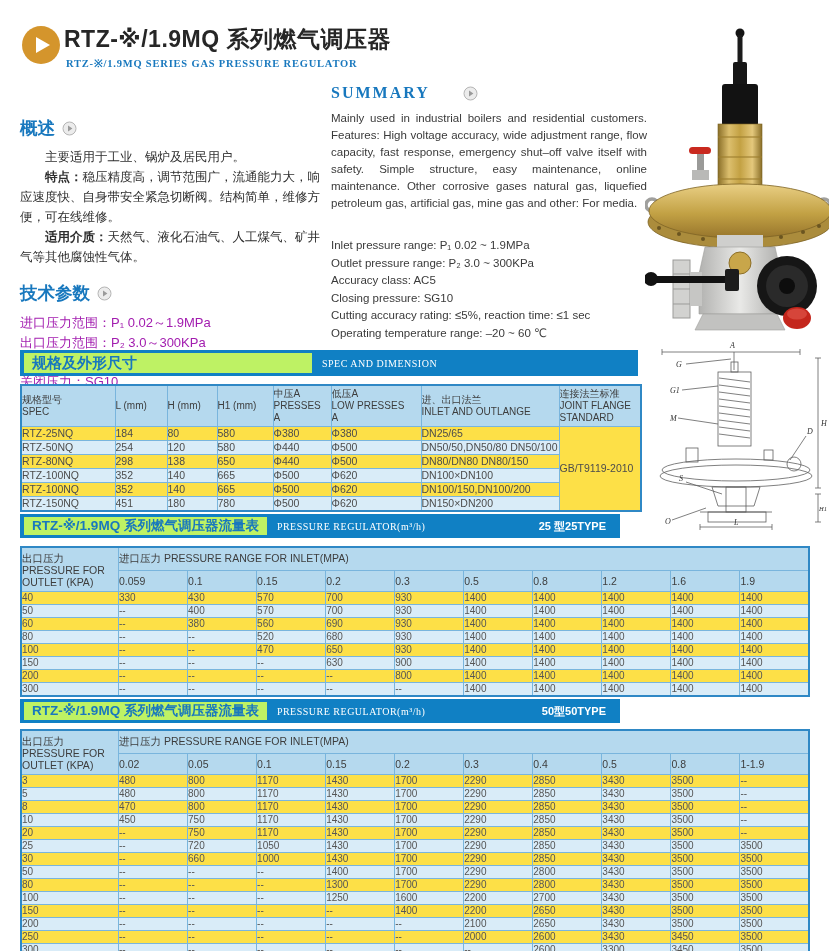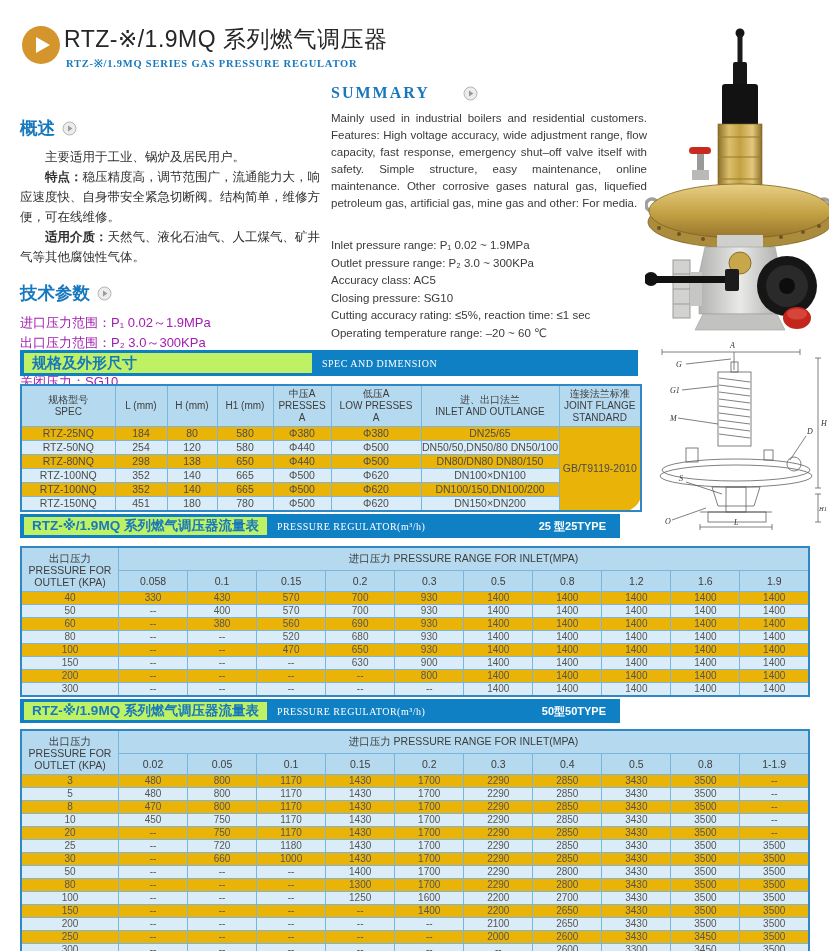--- a/index.html
+++ b/index.html
@@ -1,21 +1,21 @@
 <!DOCTYPE html>
 <html><head>
 <meta charset="utf-8">
 <style>
   html,body{margin:0;padding:0;background:#f2f2f2;}
   .page{position:relative;width:829px;height:951px;background:#fff;overflow:hidden;
         font-family:"Liberation Sans","DejaVu Sans",sans-serif;}
 
   
   .logo{position:absolute;left:22px;top:26px;width:38px;height:38px;}
-  .h-title{position:absolute;left:64px;top:24px;font-size:23px;font-weight:normal;color:#262626;letter-spacing:.5px;}
+  .h-title{position:absolute;left:64px;top:24px;font-size:23px;font-weight:bold;color:#262626;letter-spacing:.5px;}
   .h-sub{position:absolute;left:66px;top:56px;font-size:10.5px;color:#1878be;font-weight:bold;
          font-family:"Liberation Serif","DejaVu Serif",serif;letter-spacing:.8px;text-align:center;}
 
   
   .col-left{position:absolute;left:20px;top:88px;width:303px;margin-top:28px;}
   .col-mid{position:absolute;left:331px;top:84px;width:316px;}
   .sec-head{display:flex;align-items:center;gap:7px;color:#1878be;font-weight:bold;font-size:17.5px;}
   .sec-head.en{font-family:"Liberation Serif","DejaVu Serif",serif;font-size:16px;letter-spacing:2px;}
   .body-zh{margin-top:7px;font-size:12.5px;color:#2e2e2e;line-height:20px;}
   .body-zh p{margin:0;text-indent:2em;}
@@ -32,21 +32,21 @@
               padding:0 8px;height:18px;line-height:18px;font-size:13.5px;}
   .banner .ben{color:#fff;font-size:10px;letter-spacing:.5px;margin-left:10px;white-space:nowrap;
                font-family:"Liberation Serif","DejaVu Serif",serif;}
   .banner .badge{margin-left:auto;margin-right:14px;color:#fff;font-size:11px;white-space:nowrap;font-weight:bold;}
   #dim-banner{left:20px;top:350px;width:618px;height:26px;}
   #dim-banner .wb{font-size:15px;min-width:272px;height:20px;line-height:20px;}
   #flow25-banner{left:20px;top:514px;width:600px;}
   #flow50-banner{left:20px;top:699px;width:600px;}
 
   
-  table{border-collapse:collapse;table-layout:fixed;background:#eab308;text-align:center;color:#4c4c4c;border-radius:21px;}
+  table{border-collapse:collapse;table-layout:fixed;background:#fde047;text-align:left;color:#4c4c4c;}
   th,td{border:1px solid #79b5dd;padding:0;overflow:hidden;}
   thead th{background:#b5d9ee;font-weight:normal;color:#3d3d3d;}
   tbody tr:nth-child(even){background:#d9ecf8;}
   #dim-table{position:absolute;left:20px;top:384px;width:620px;border:2px solid #2f88c5;font-size:10.5px;}
   #dim-table thead th{height:40px;font-size:10px;line-height:12px;white-space:pre-line;}
   #dim-table tbody tr{height:14px;}
   #dim-table tbody td{line-height:13px;font-size:10.5px;}
   .ftable{position:absolute;left:20px;width:790px;border:2px solid #2f88c5;font-size:10.5px;}
   #flow25-table{top:546px;}
   #flow50-table{top:729px;}
@@ -334,21 +334,21 @@
 
   <table class="ftable" id="flow25-table">
     <thead>
         <tr>
           <th rowspan="2" style="width:96px" class="outlet">出口压力
 PRESSURE FOR
 OUTLET (KPA)</th>
           <th colspan="10">进口压力 PRESSURE RANGE FOR INLET(MPA)</th>
         </tr>
         <tr>
-          <th>0.058</th>
+          <th>0.059</th>
           <th>0.1</th>
           <th>0.15</th>
           <th>0.2</th>
           <th>0.3</th>
           <th>0.5</th>
           <th>0.8</th>
           <th>1.2</th>
           <th>1.6</th>
           <th>1.9</th>
         </tr>
@@ -551,21 +551,21 @@
           <td>2290</td>
           <td>2850</td>
           <td>3430</td>
           <td>3500</td>
           <td>--</td>
         </tr>
         <tr>
           <td>25</td>
           <td>--</td>
           <td>720</td>
-          <td>1180</td>
+          <td>1050</td>
           <td>1430</td>
           <td>1700</td>
           <td>2290</td>
           <td>2850</td>
           <td>3430</td>
           <td>3500</td>
           <td>3500</td>
         </tr>
         <tr>
           <td>30</td>

